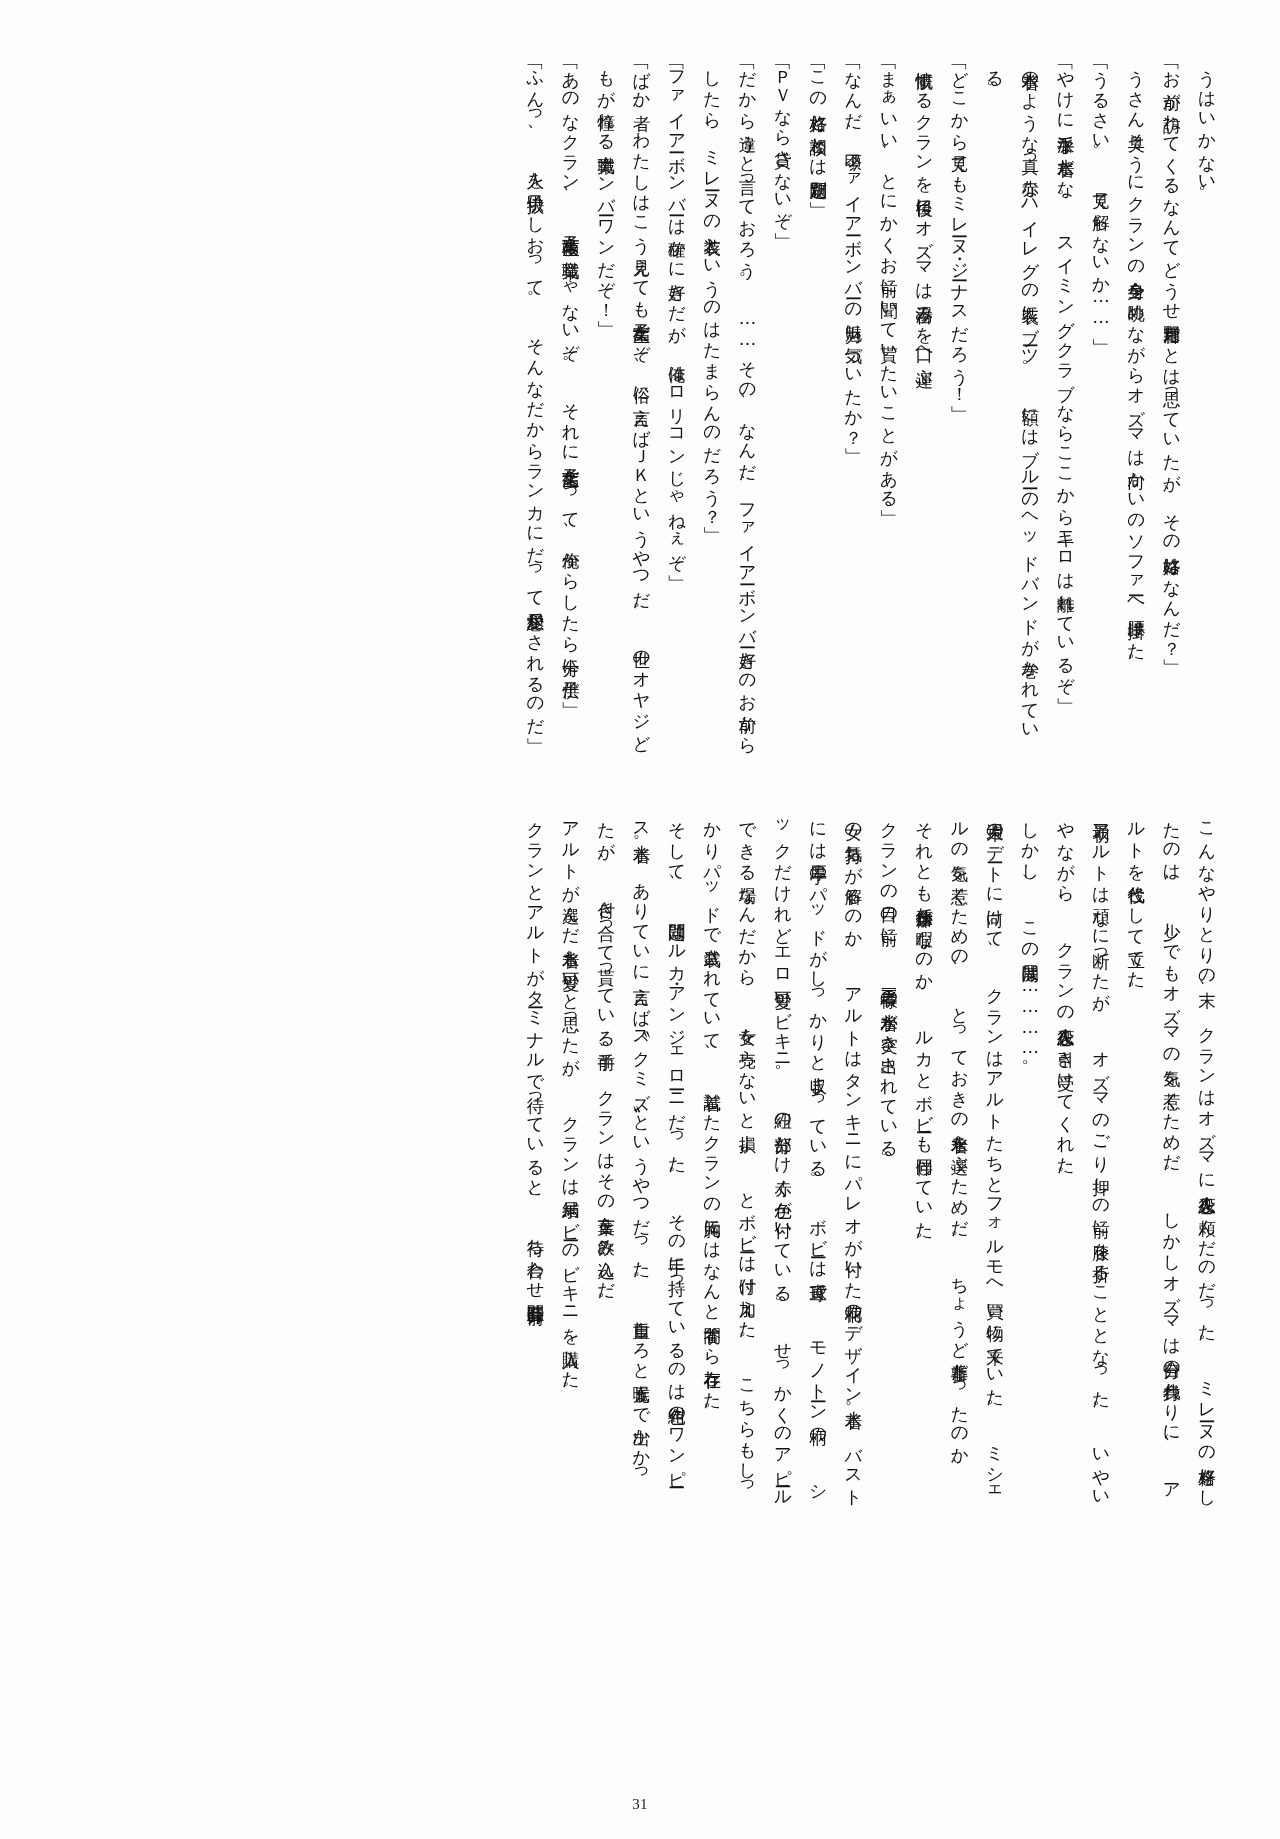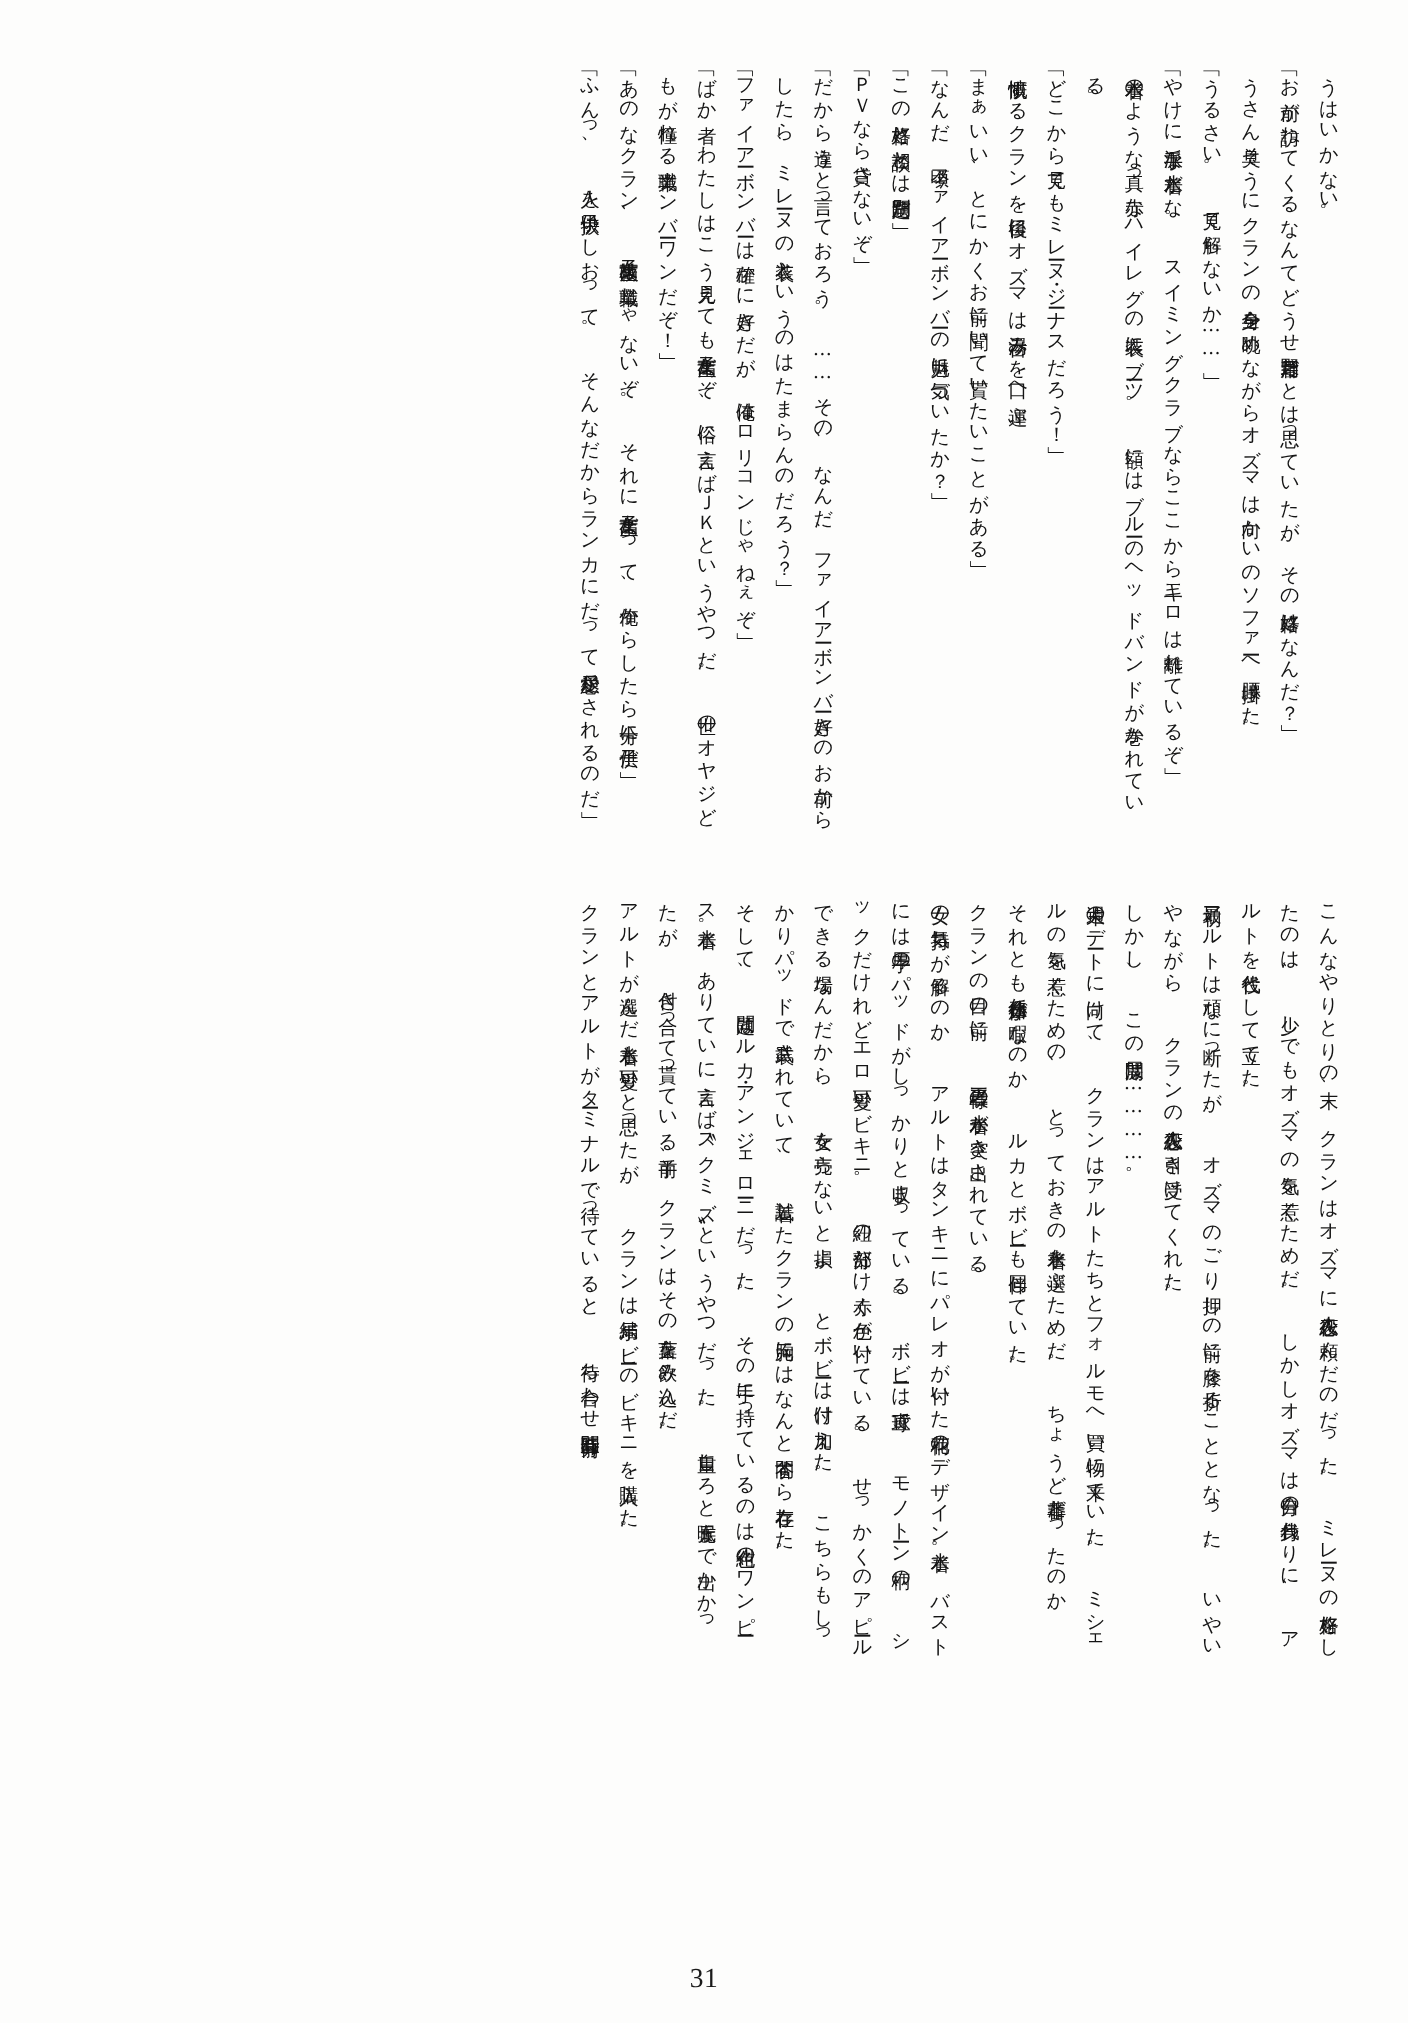--- a/index.html
+++ b/index.html
@@ -51,21 +51,21 @@
     height: 690px;
     width: 700px;
   }
 
   .page-number {
     position: absolute;
     left: 0;
     right: 0;
     bottom: 26px;
     text-align: center;
-    font-size: 25px;
+    font-size: 15px;
     font-family: "Liberation Serif", serif;
     color: #1a1a1a;
     letter-spacing: 0.02em;
   }
 </style>
 </head>
 <body>
 
 <div class="page">
 

